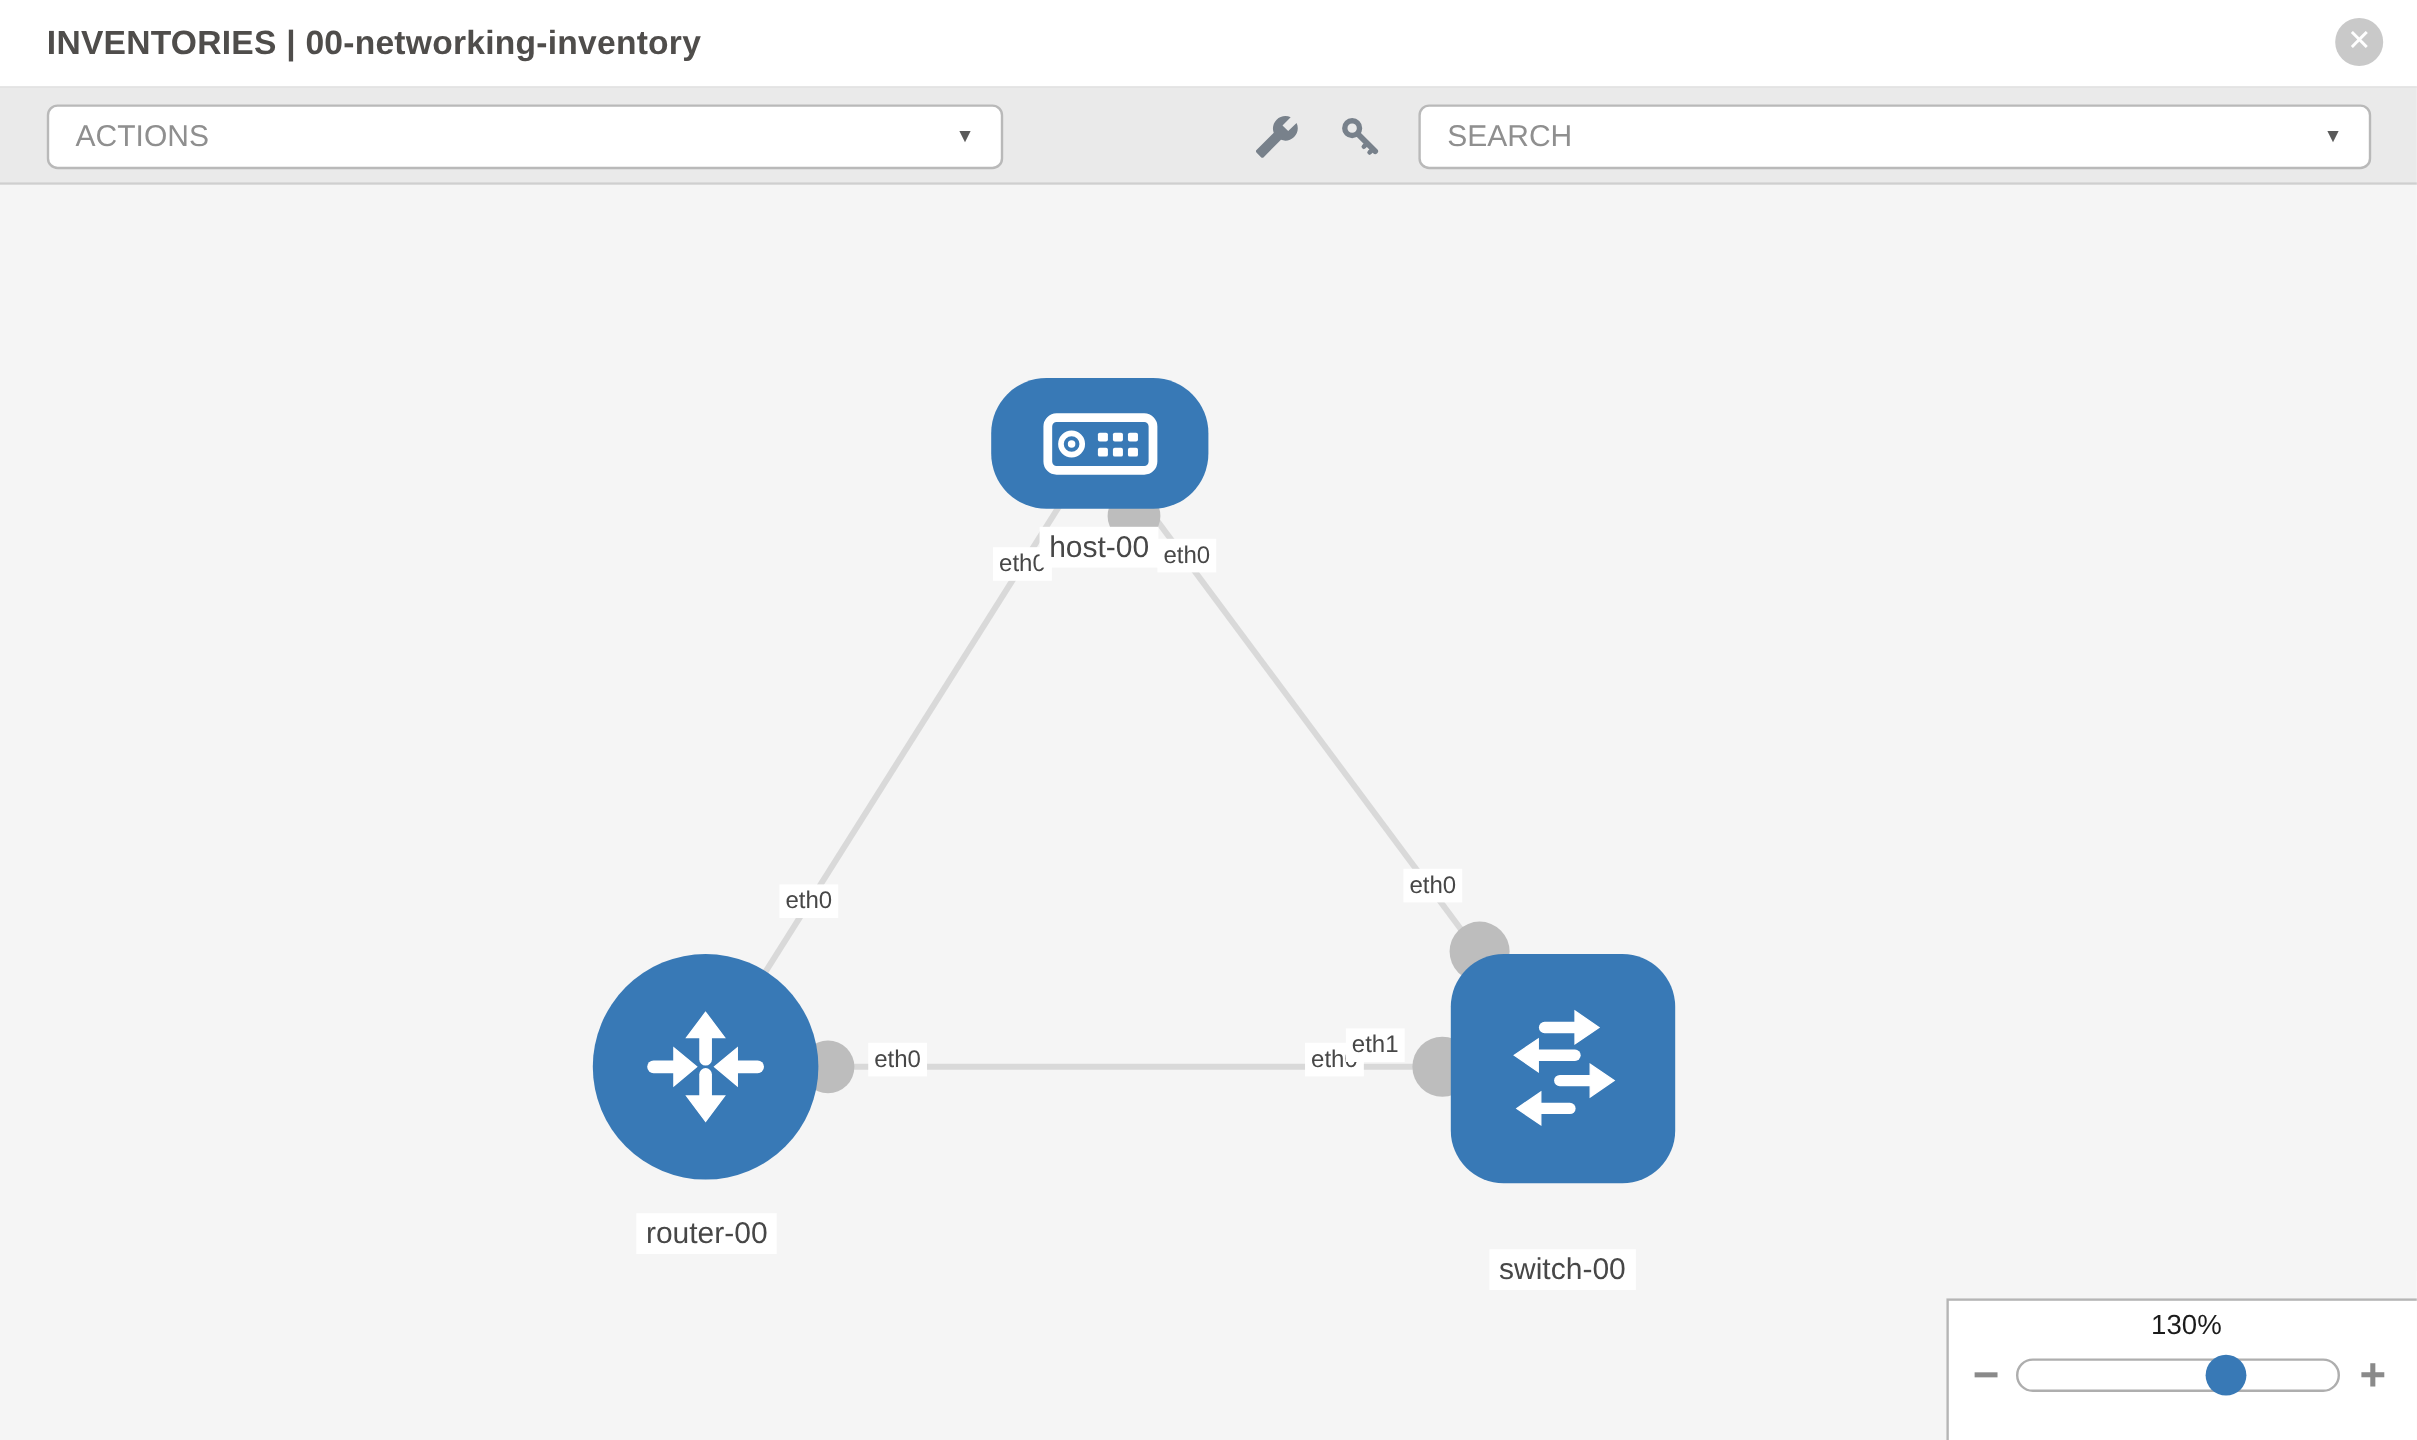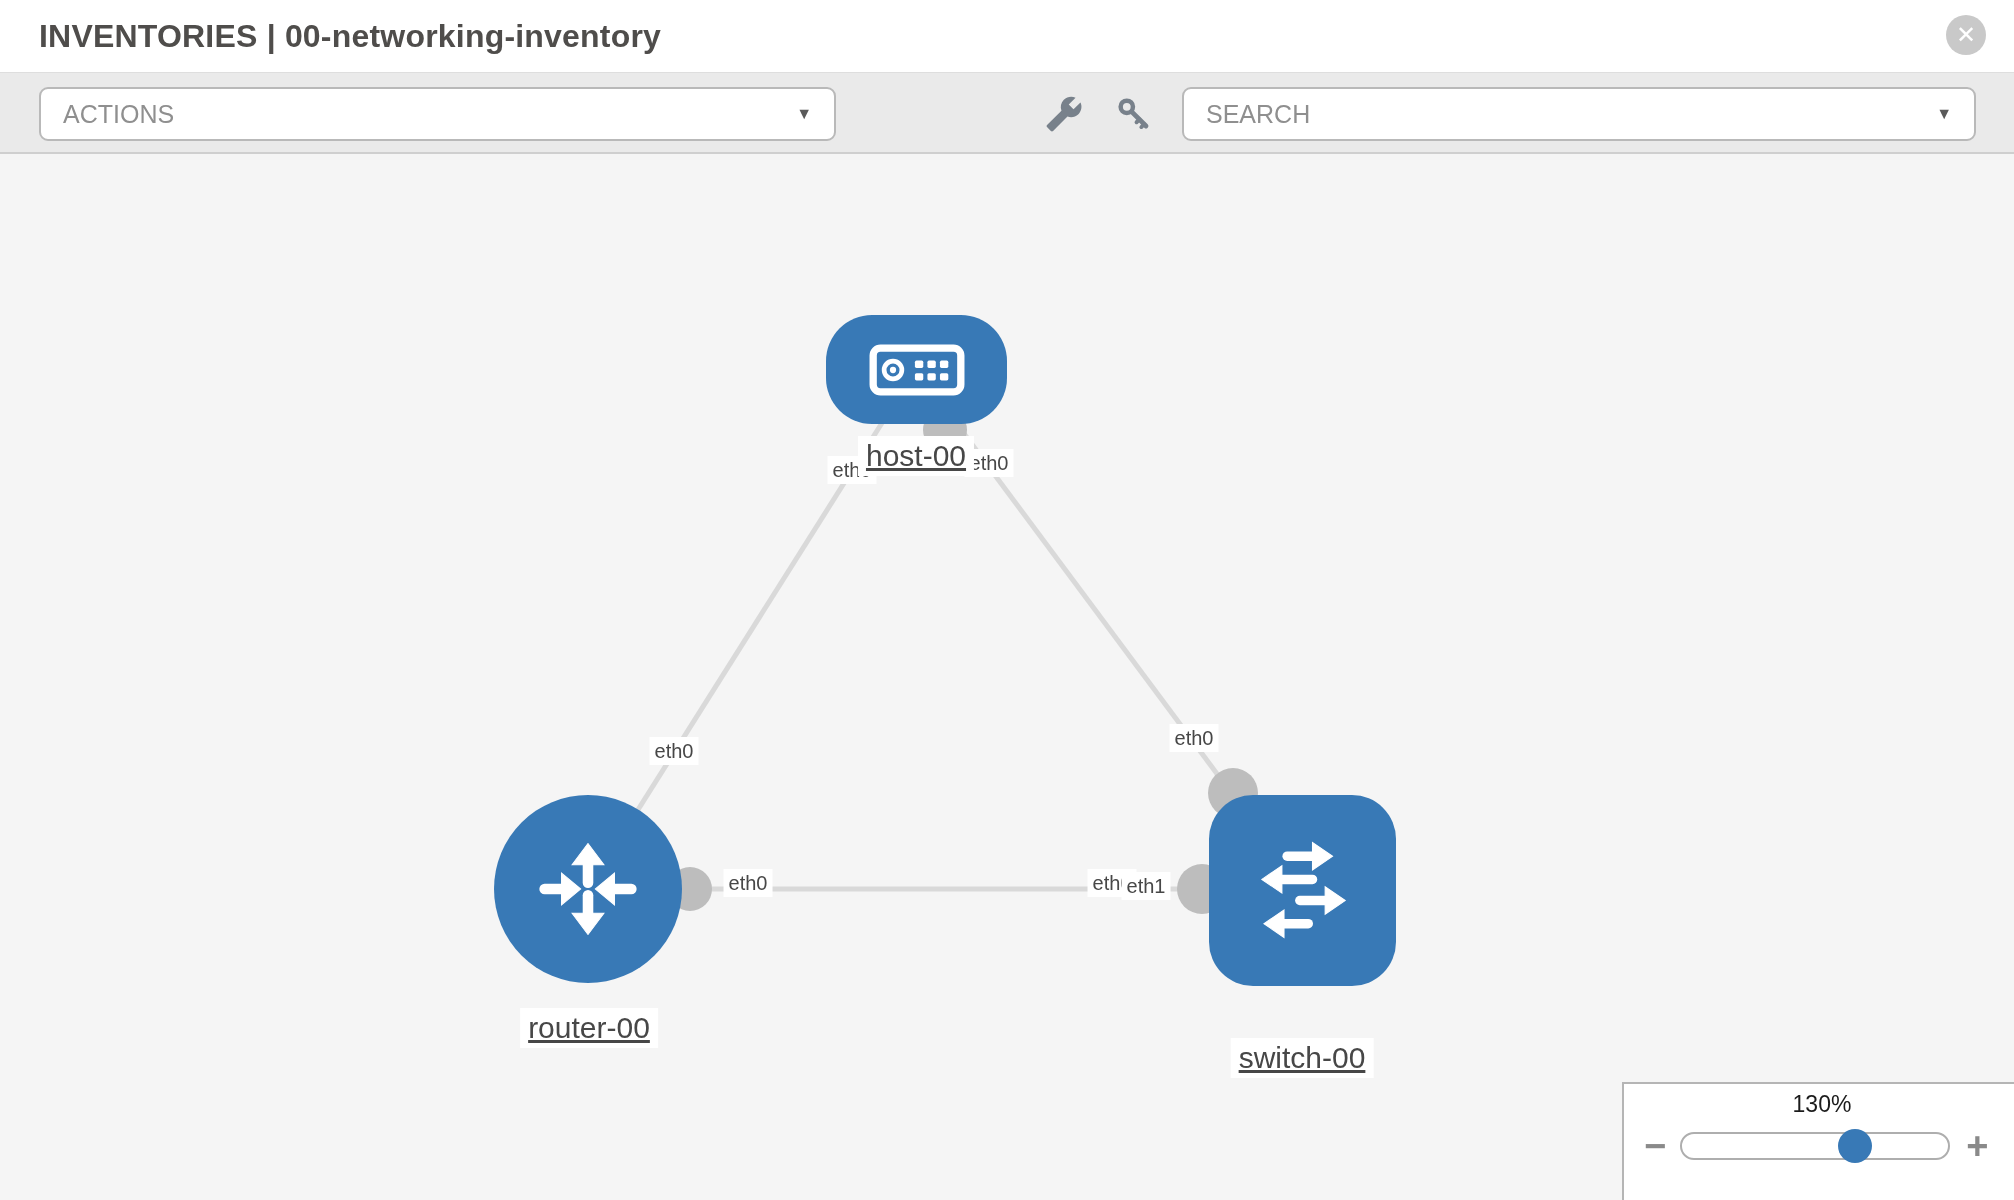--- a/index.html
+++ b/index.html
@@ -7,21 +7,21 @@
   body {
     width: 2014px; height: 1200px; overflow: hidden;
     font-family: "Liberation Sans", "DejaVu Sans", sans-serif;
     background: #ffffff;
   }
 
   
   .header { position: relative; height: 72px; background: #ffffff; }
   .page-title {
     position: absolute; left: 39px; top: 50%; transform: translateY(-50%);
-    font-size: 32px; font-weight: bold; color: #4f4d4b; letter-spacing: 0.2px;
+    font-size: 28px; font-weight: bold; color: #4f4d4b; letter-spacing: 0.2px;
   }
   .close-btn {
     position: absolute; right: 28px; top: 15px; width: 40px; height: 40px;
     border-radius: 50%; background: #c9c9c9; color: #ffffff;
     display: flex; align-items: center; justify-content: center;
     font-size: 24px; font-weight: bold; cursor: pointer; line-height: 1;
   }
 
   
   .toolbar {
@@ -56,34 +56,34 @@
     display: flex; align-items: center; justify-content: center; cursor: pointer;
   }
   .node-host   { left: 826px; top: 161px; width: 181px; height: 109px; border-radius: 46px; }
   .node-router { left: 494px; top: 641px; width: 188px; height: 188px; border-radius: 50%; }
   .node-switch { left: 1209px; top: 641px; width: 187px; height: 191px; border-radius: 44px; }
 
   .chip {
     position: absolute; transform: translate(-50%, -50%);
     background: #ffffff; color: #474747; white-space: nowrap; line-height: 1.2;
   }
-  .node-chip { font-size: 30px; padding: 2px 8px; z-index: 5; text-decoration: underline; }
+  .node-chip { font-size: 25px; padding: 2px 8px; z-index: 5; }
   .if-chip   { font-size: 20px; padding: 2px 5px; z-index: 3; }
   .if-chip.front { z-index: 4; }
 
   .chip-host   { left: 916px;  top: 302px; }
   .chip-router { left: 589px;  top: 858px; margin-top: 16px; }
   .chip-switch { left: 1302px; top: 904px; }
   .chip-if-host-left    { left: 852px;  top: 316px; }
   .chip-if-host-right   { left: 989px;  top: 309px; }
   .chip-if-router-top   { left: 674px;  top: 597px; }
   .chip-if-router-right { left: 748px;  top: 729px; }
   .chip-if-switch-top   { left: 1194px; top: 584px; }
   .chip-if-switch-left-a{ left: 1112px; top: 729px; }
-  .chip-if-switch-left-b{ left: 1146px; top: 732px; }
+  .chip-if-switch-left-b{ left: 1146px; top: 717px; }
 
   
   .zoom-panel {
     position: absolute; left: 1622px; top: 928px; width: 400px; height: 126px;
     background: #ffffff; border: 2px solid #b5b5b5; z-index: 6;
   }
   .zoom-level { text-align: center; margin-top: 7px; font-size: 23px; color: #1b1b1b; }
   .zoom-row { display: flex; align-items: center; height: 56px; padding-left: 20px; }
   .zoom-btn {
     font-size: 38px; font-weight: bold; color: #8a8a8a; line-height: 1;

